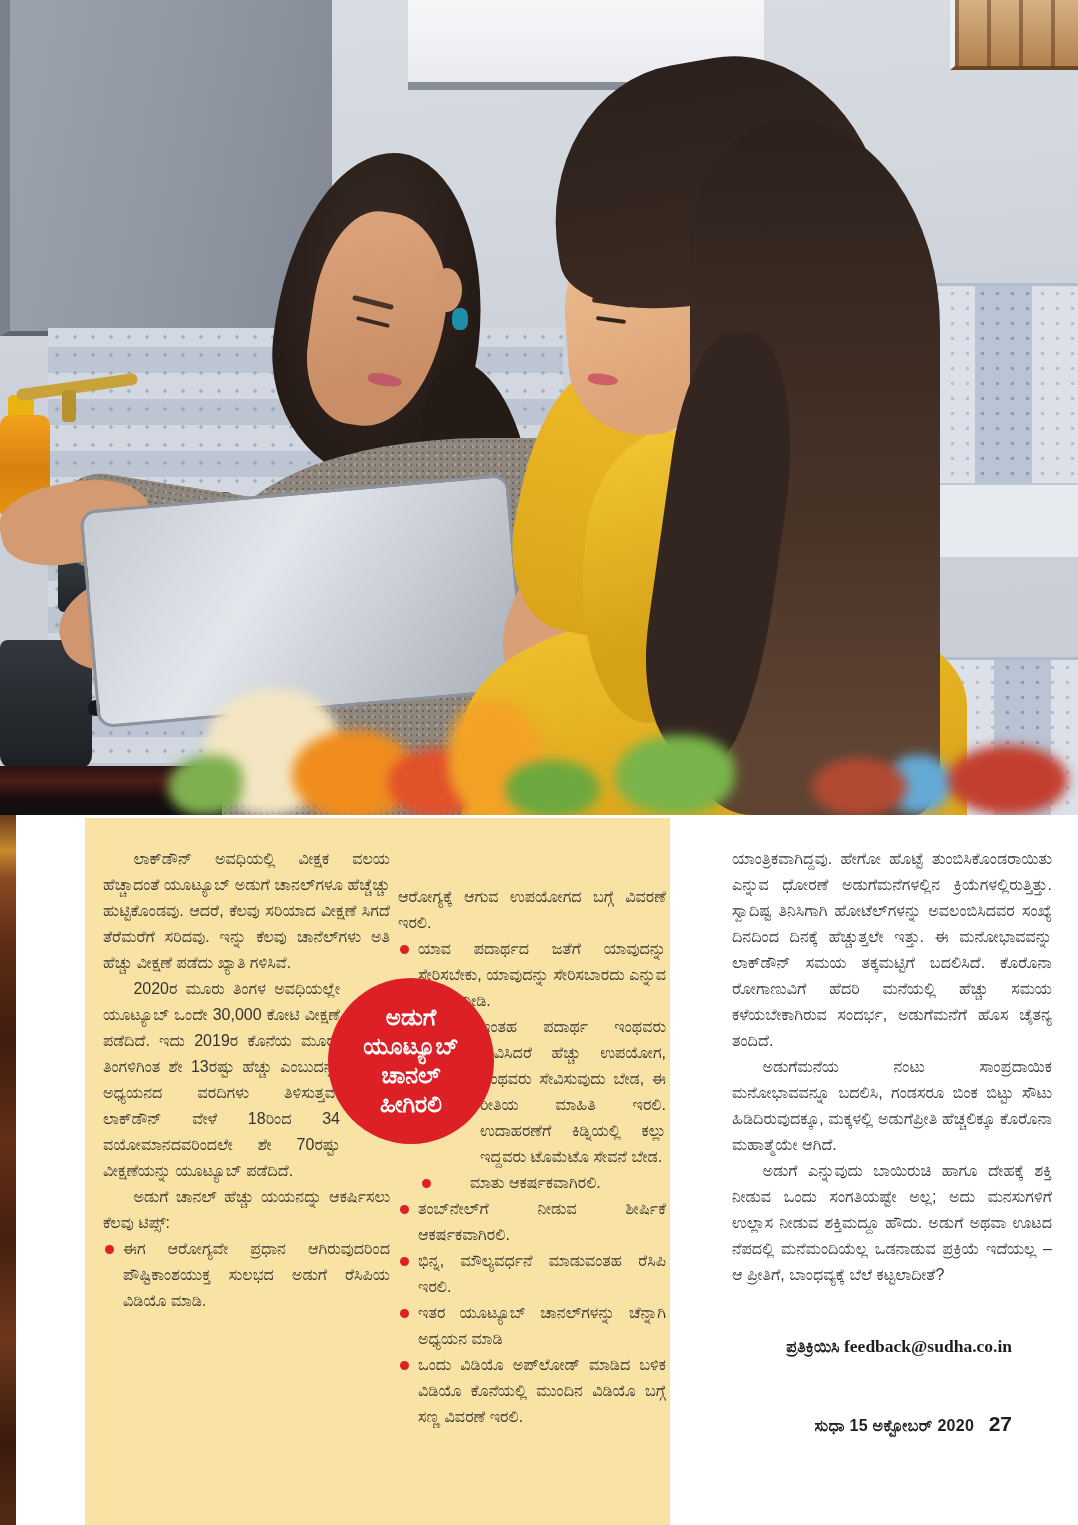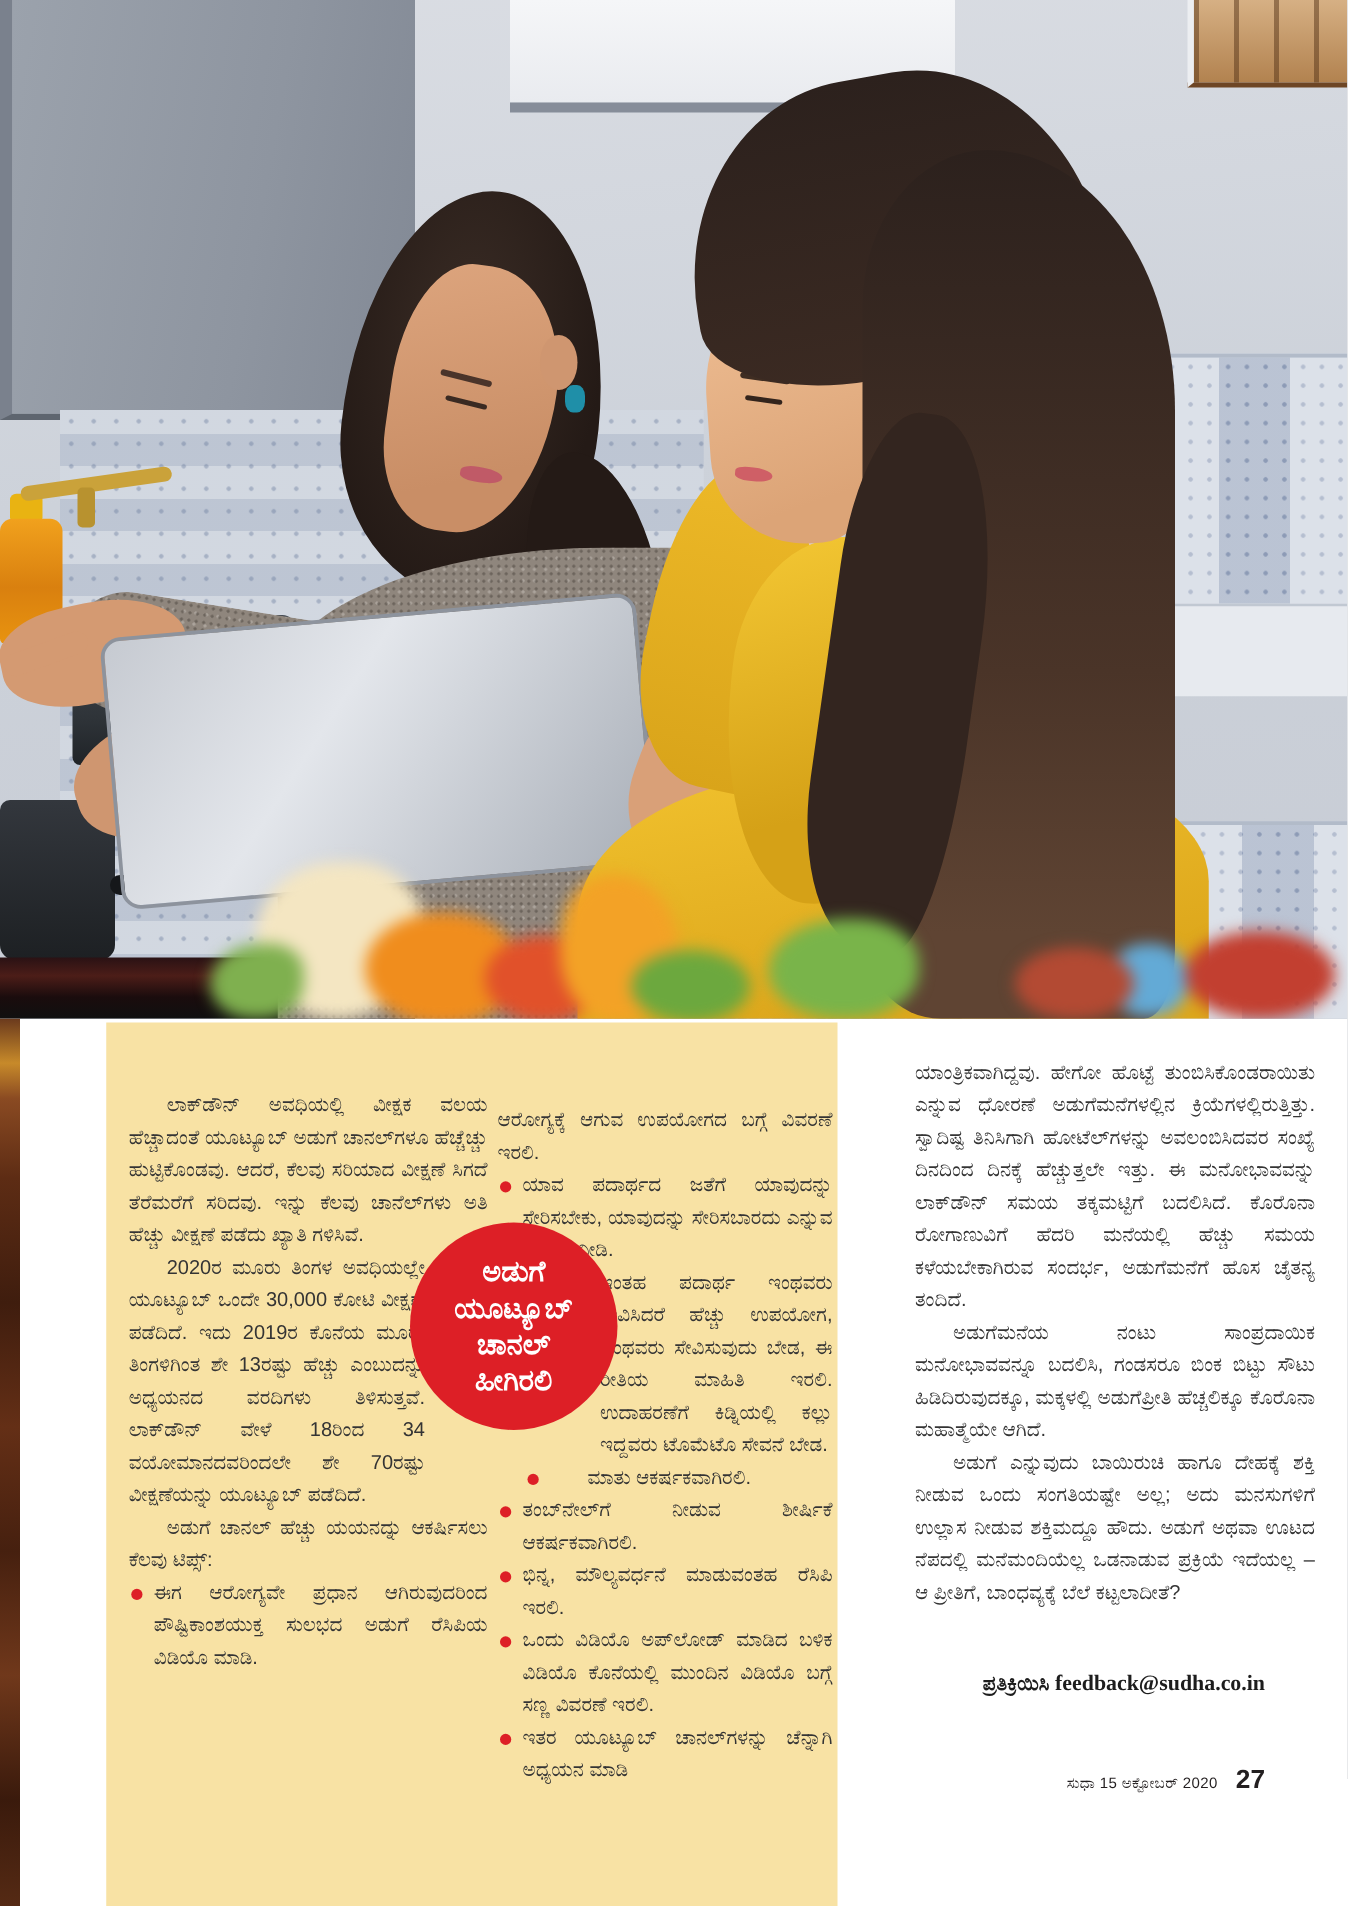--- a/index.html
+++ b/index.html
@@ -108,21 +108,21 @@
   .v8 { left:888px; top:95px; width:62px; height:58px; background:#63aad6; border-radius:45%; }
   .v9 { left:948px; top:85px; width:120px; height:70px; background:#c23f30; border-radius:50%; }
   .v10 { left:812px; top:98px; width:95px; height:58px; background:#b34a33; border-radius:50%; }
 
   
   .woodStrip { position:absolute; left:0; top:815px; width:16px; height:710px;
           background:linear-gradient(180deg,#6b3a1d 0%,#c78a2a 5%,#8a4a22 9%,#5d2c14 18%,#3f1d0e 32%,#642f16 46%,#46200f 60%,#70381b 74%,#3a1a0c 88%,#552a14 100%); }
   .panelYellow { position:absolute; left:85px; top:818px; width:585px; height:707px; background:#F8E2A4; }
 
   .col { position:absolute; color:#343434; font-size:16px; line-height:26px; text-align:justify; }
-  .col1 { left:103px; top:846px; width:287px;margin-top:26px; }
+  .col1 { left:103px; top:846px; width:287px; }
   .col2 { left:398px; top:884px; width:268px; }
   .col3 { left:732px; top:846px; width:320px; max-height:480px; overflow:hidden; }
   .col p.pi { text-indent:1.9em; }
   .col p.noind { text-indent:0; }
   .col1 .p2 { padding-right:50px; }
   .bullet { position:relative; padding-left:20px; }
   .bullet .dot { position:absolute; left:2px; top:9px; width:9px; height:9px;
           background:#DD1F26; border-radius:50%; }
   .b-deep { padding-left:82px; } .b-deep .dot { left:24px; }
   .b-mid  { padding-left:72px; } .b-mid .dot  { left:24px; }
@@ -130,21 +130,21 @@
   .badge { position:absolute; left:328px; top:978px; width:166px; height:166px; border-radius:50%;
           background:#DD1F26; color:#ffffff; display:flex; flex-direction:column;
           align-items:center; justify-content:center; text-align:center;
           font-weight:bold; font-size:23px; line-height:29px; }
 
   .reply { position:absolute; left:692px; top:1336px; width:320px; text-align:right;
           font-size:16px; color:#1d1d1d; font-weight:bold; }
   .reply .email { font-family:"Liberation Serif", serif; font-size:17.5px; }
 
   .footer { position:absolute; left:600px; top:1412px; width:412px; text-align:right; color:#231f20; }
-  .footer .issue { font-size:12px; font-weight:normal; letter-spacing:.3px; }
+  .footer .issue { font-size:16px; font-weight:bold; letter-spacing:.3px; }
   .footer .pageno { font-size:21px; font-weight:bold; margin-left:10px; }
 </style>
 </head>
 <body>
 
 <div class="page">
 
   <div class="photo">
     <div class="ph wall"></div>
     <div class="ph cabL"></div>
@@ -239,25 +239,25 @@
     <div class="bullet">
       <span class="dot"></span>
       <span>ತಂಬ್‌ನೇಲ್‌ಗೆ ನೀಡುವ ಶೀರ್ಷಿಕೆ ಆಕರ್ಷಕವಾಗಿರಲಿ.</span>
     </div>
     <div class="bullet">
       <span class="dot"></span>
       <span>ಭಿನ್ನ, ಮೌಲ್ಯವರ್ಧನೆ ಮಾಡುವಂತಹ ರೆಸಿಪಿ ಇರಲಿ.</span>
     </div>
     <div class="bullet">
       <span class="dot"></span>
+      <span>ಇತರ ಯೂಟ್ಯೂಬ್ ಚಾನಲ್‌ಗಳನ್ನು ಚೆನ್ನಾಗಿ ಅಧ್ಯಯನ ಮಾಡಿ</span>
+    </div>
+    <div class="bullet">
+      <span class="dot"></span>
       <span>ಒಂದು ವಿಡಿಯೊ ಅಪ್‌ಲೋಡ್ ಮಾಡಿದ ಬಳಿಕ ವಿಡಿಯೊ ಕೊನೆಯಲ್ಲಿ ಮುಂದಿನ ವಿಡಿಯೊ ಬಗ್ಗೆ ಸಣ್ಣ ವಿವರಣೆ ಇರಲಿ.</span>
-    </div>
-    <div class="bullet">
-      <span class="dot"></span>
-      <span>ಇತರ ಯೂಟ್ಯೂಬ್ ಚಾನಲ್‌ಗಳನ್ನು ಚೆನ್ನಾಗಿ ಅಧ್ಯಯನ ಮಾಡಿ</span>
     </div>
   </div>
 
   <div class="badge">
     <div>ಅಡುಗೆ</div>
     <div>ಯೂಟ್ಯೂಬ್</div>
     <div>ಚಾನಲ್</div>
     <div>ಹೀಗಿರಲಿ</div>
   </div>
 

